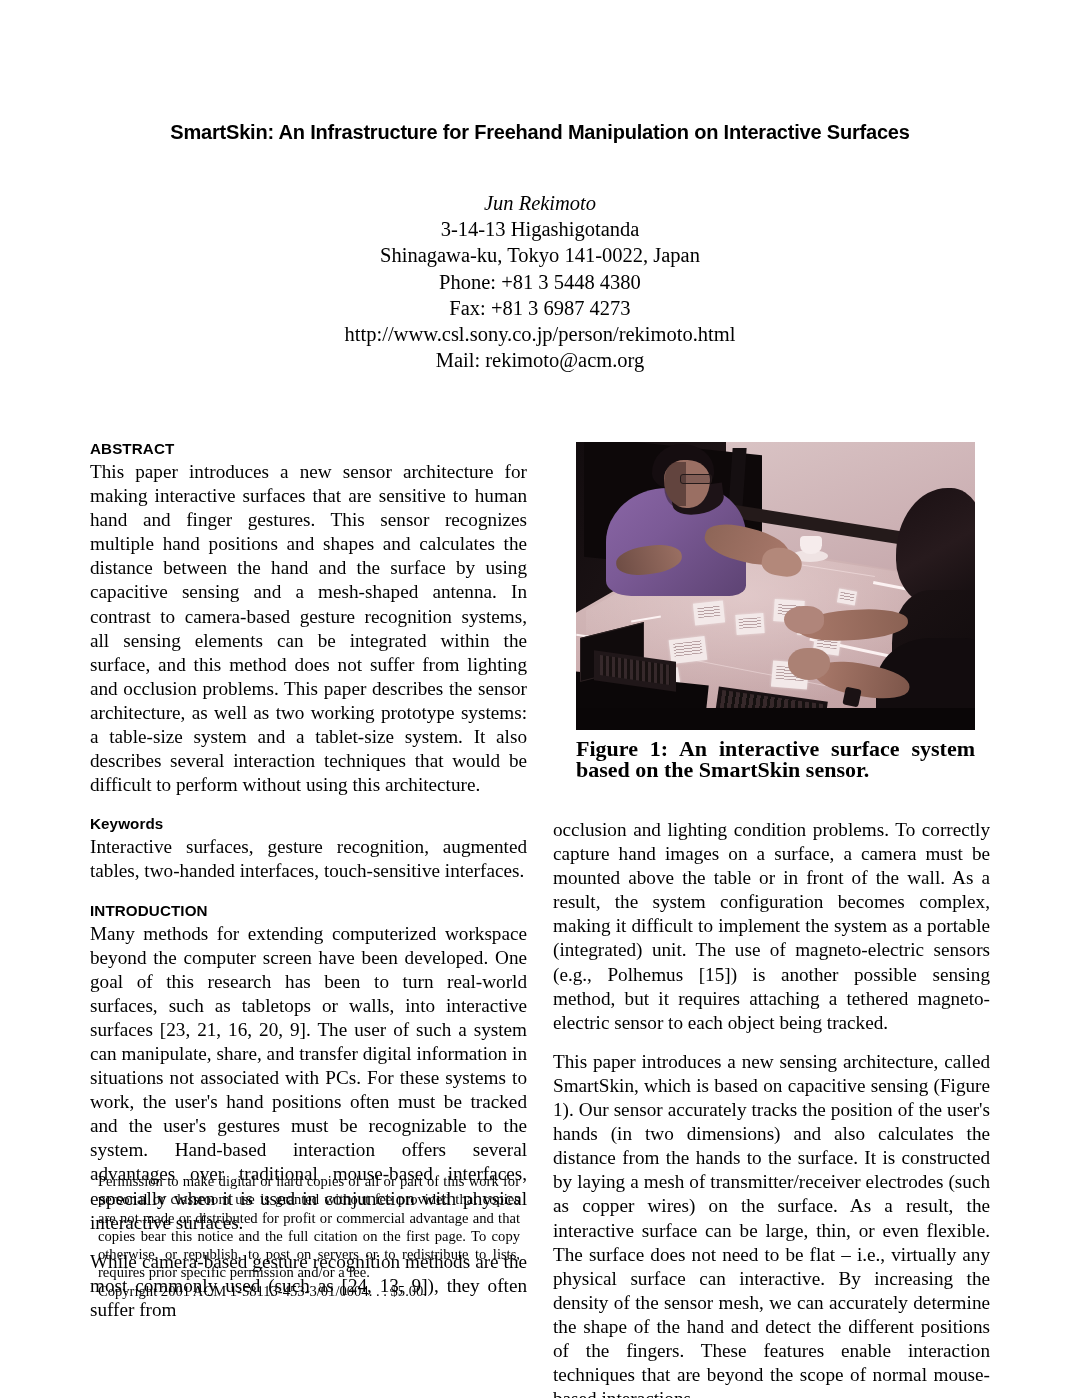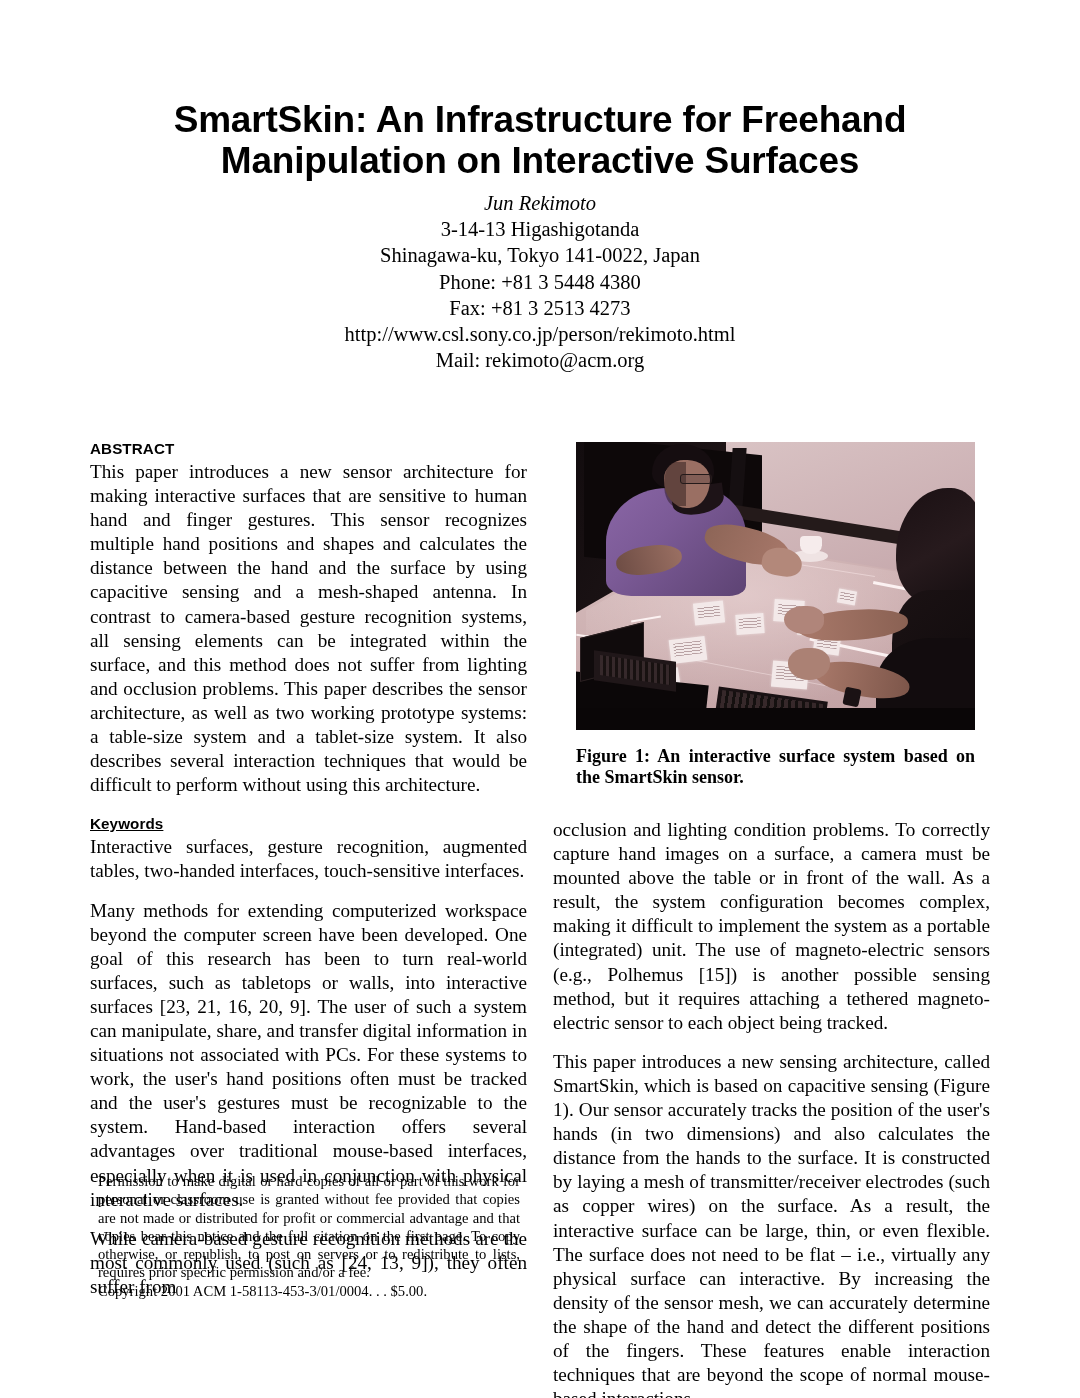--- a/index.html
+++ b/index.html
@@ -28,24 +28,24 @@
   .title-block {
     position: absolute;
     left: 90px;
     top: 96px;
     width: 900px;
     text-align: center;
   }
   .paper-title {
     font-family: "Liberation Sans", "DejaVu Sans", sans-serif;
     font-weight: bold;
-    font-size: 37px;
+    font-size: 20px;
     line-height: 41px;
     letter-spacing: -0.2px;
-    margin: 3px;
+    margin: 16px;
   }
 
   
   .author-block {
     position: absolute;
     left: 90px;
     top: 190px;
     width: 900px;
     text-align: center;
     font-size: 20.5px;
@@ -65,21 +65,21 @@
   .col-right { left: 553px; }
 
   .sec-head {
     font-family: "Liberation Sans", "DejaVu Sans", sans-serif;
     font-weight: bold;
     font-size: 15.2px;
     line-height: 18px;
     margin: 0 0 2px 0;
     letter-spacing: 0.1px;
   }
-  .sec-head.spaced { margin-top: 18px; text-decoration: underline; }
+  .sec-head.spaced { margin-top: 18px; }
 
   p.body {
     margin: 0;
     font-size: 19.2px;
     line-height: 24.1px;
     text-align: justify;
     text-justify: inter-word;
     hyphens: none;
   }
   p.body + p.body { margin-top: 15px; }
@@ -288,24 +288,24 @@
   }
   .dark-bl {
     left: -10px; top: 236px; width: 140px; height: 60px;
     background: #0b0708; transform: rotate(6deg);
   }
   .dark-floor {
     left: 0; top: 266px; width: 399px; height: 30px; background: #0a0607;
   }
 
   .fig-caption {
-    margin-top: 16px;
+    margin-top: 9px;
     font-family: "Liberation Serif", "DejaVu Serif", serif;
     font-weight: bold;
-    font-size: 18px;
+    font-size: 22px;
     line-height: 20.5px;
     text-align: justify;
   }
 
   
   .copyright {
     position: absolute;
     left: 98px;
     top: 1172px;
     width: 422px;
@@ -324,32 +324,33 @@
 
   <div class="title-block">
     <h1 class="paper-title">SmartSkin:  An Infrastructure for Freehand Manipulation on Interactive Surfaces</h1>
   </div>
 
   <div class="author-block">
     <div class="author-name">Jun Rekimoto</div>
     <div>3-14-13 Higashigotanda</div>
     <div>Shinagawa-ku, Tokyo 141-0022, Japan</div>
     <div>Phone: +81 3 5448 4380</div>
-    <div>Fax: +81 3 2513 4273</div>
+    <div>Fax: +81 3 6987 4273</div>
     <div>http://www.csl.sony.co.jp/person/rekimoto.html</div>
     <div>Mail: rekimoto@acm.org</div>
   </div>
 
   <div class="col col-left">
     <div class="sec-head">ABSTRACT</div>
     <p class="body">This paper introduces a new sensor architecture for making interactive surfaces that are sensitive to human hand and finger gestures. This sensor recognizes multiple hand positions and shapes and calculates the distance between the hand and the surface by using capacitive sensing and a mesh-shaped antenna. In contrast to camera-based gesture recognition systems, all sensing elements can be integrated within the surface, and this method does not suffer from lighting and occlusion problems. This paper describes the sensor architecture, as well as two working prototype systems: a table-size system and a tablet-size system. It also describes several interaction techniques that would be difficult to perform without using this architecture.</p>
 
     <div class="sec-head spaced">Keywords</div>
     <p class="body">Interactive surfaces, gesture recognition, augmented tables, two-handed interfaces, touch-sensitive interfaces.</p>
 
+    <div class="sec-head spaced">INTRODUCTION</div>
     <p class="body">Many methods for extending computerized workspace beyond the computer screen have been developed. One goal of this research has been to turn real-world surfaces, such as tabletops or walls, into interactive surfaces [23, 21, 16, 20, 9]. The user of such a system can manipulate, share, and transfer digital information in situations not associated with PCs. For these systems to work, the user's hand positions often must be tracked and the user's gestures must be recognizable to the system. Hand-based interaction offers several advantages over traditional mouse-based interfaces, especially when it is used in conjunction with physical interactive surfaces.</p>
     <p class="body">While camera-based gesture recognition methods are the most commonly used (such as [24, 13, 9]), they often suffer from</p>
   </div>
 
   <div class="figure">
     <div class="photo">
       <div class="wall-left-dark"></div>
       <div class="wall"></div>
       <div class="screen-frame"></div>
       <div class="frame-bar"></div>

